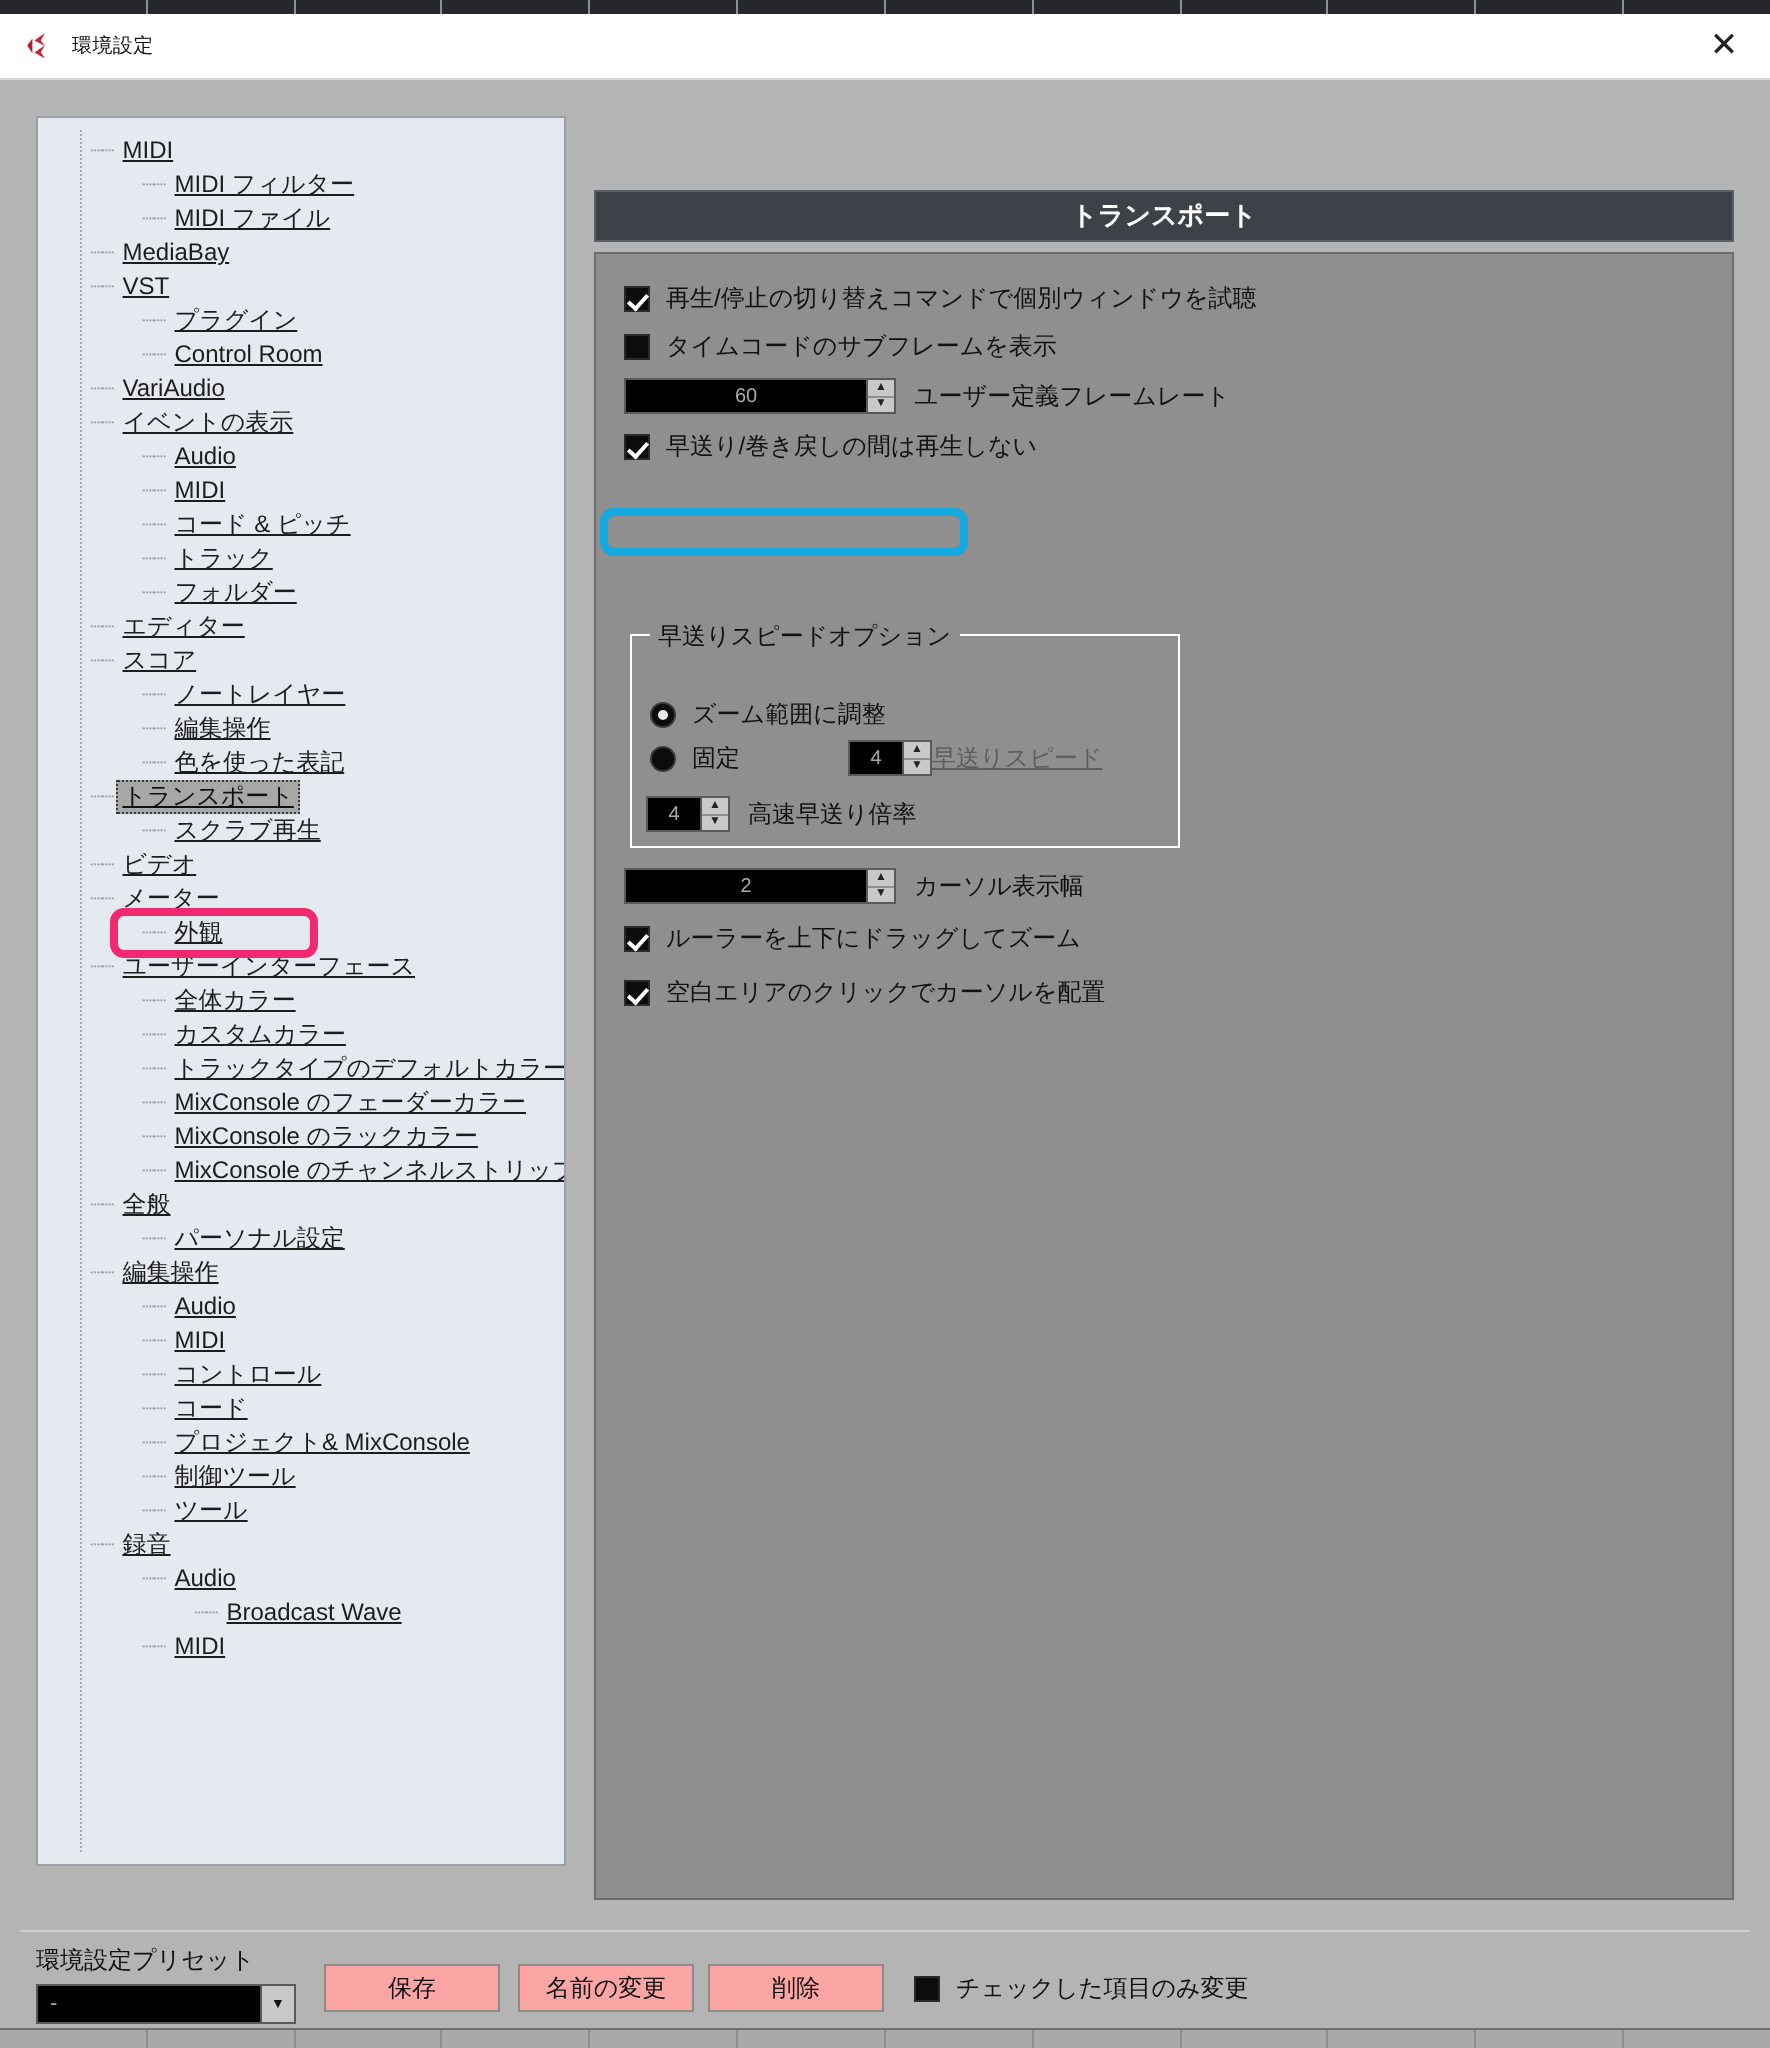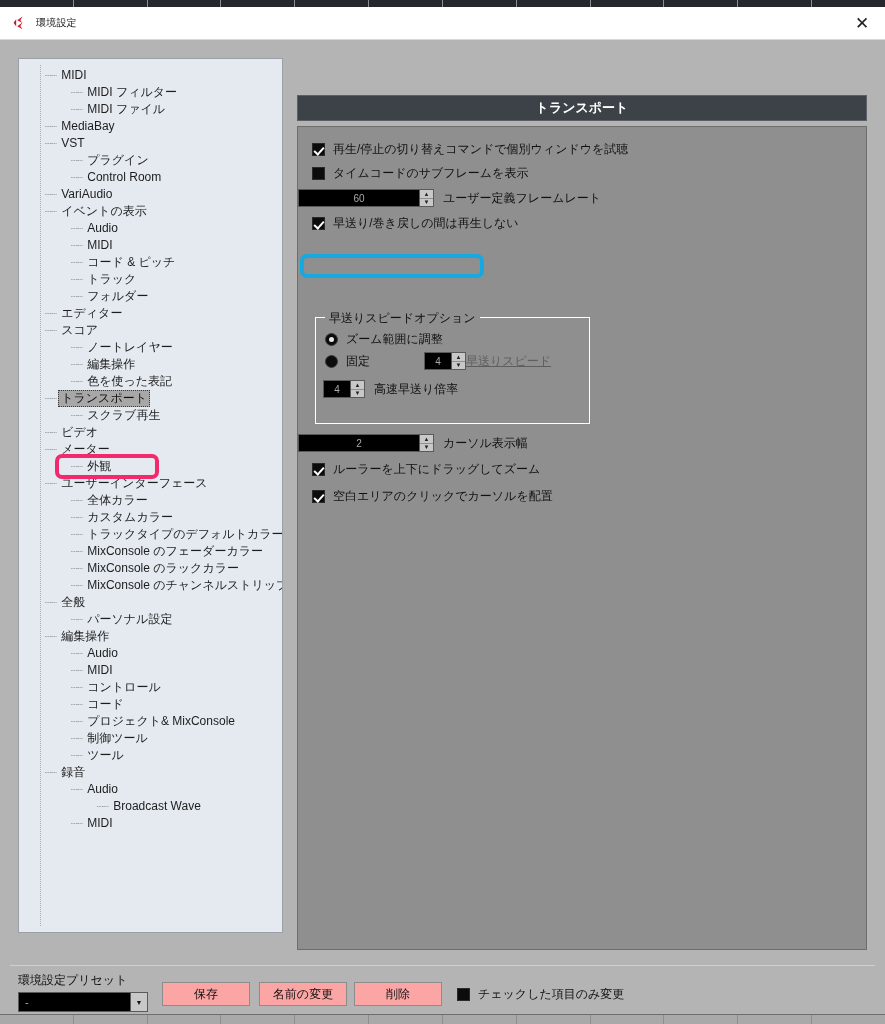--- a/index.html
+++ b/index.html
@@ -75,21 +75,21 @@
     white-space:nowrap;
     font-size:12px;
     color:#1d1d1d;
   }
   .tree-row .connector{
     flex:none;color:#9aa0a6;font-size:11px;
     letter-spacing:-1px;
     margin-right:2px;
     font-family:"DejaVu Sans Mono",monospace;
   }
-  .tree-label{padding:0 3px;line-height:15px;}
+  .tree-label{padding:0 3px;line-height:15px;text-decoration:underline;}
   .tree-row.selected .tree-label{
     background:#a7a7a7;
     border:1px dotted #3a3a3a;
     padding:0 2px;
     color:#111;
   }
   .lvl1{padding-left:26px;}
   .lvl2{padding-left:52px;}
   .lvl3{padding-left:78px;}
 
@@ -157,21 +157,21 @@
   .numfield .spin{
     width:13px;background:#c8c8c8;border-left:1px solid #5a5a5a;
     display:flex;flex-direction:column;cursor:pointer;
   }
   .numfield .spin .up,.numfield .spin .dn{
     flex:1;display:flex;align-items:center;justify-content:center;
     font-size:6px;color:#222;line-height:1;
   }
   .numfield .spin .up{border-bottom:1px solid #8f8f8f;}
 
-  .field-row{display:flex;align-items:center;height:26px;}
+  .field-row{display:flex;align-items:center;padding-left:14px;height:26px;}
   .field-row .fl{margin-left:9px;font-size:12px;color:#111;white-space:nowrap;}
 
   
   #annot-cyan{
     position:absolute;left:2px;top:127px;width:184px;height:24px;
     border:4px solid #14a9e0;
     border-radius:7px;
     box-sizing:border-box;
     pointer-events:none;
   }
@@ -491,21 +491,21 @@
       <div class="opt-row">
         <div class="chk checked"></div>
         <span class="opt-label">早送り/巻き戻しの間は再生しない</span>
       </div>
 
       <div id="annot-cyan"></div>
 
       <div id="groupbox">
         <div id="groupbox-title">早送りスピードオプション</div>
 
-        <div class="radio-row" style="margin-top:10px">
+        <div class="radio-row" style="margin-top:28px">
           <div class="radio ring"></div>
           <span class="opt-label">ズーム範囲に調整</span>
         </div>
 
         <div class="radio-row">
           <div class="radio filled"></div>
           <span class="opt-label">固定</span>
           <div class="numfield small" style="margin-left:54px">
             <div class="nval">4</div>
             <div class="spin">

